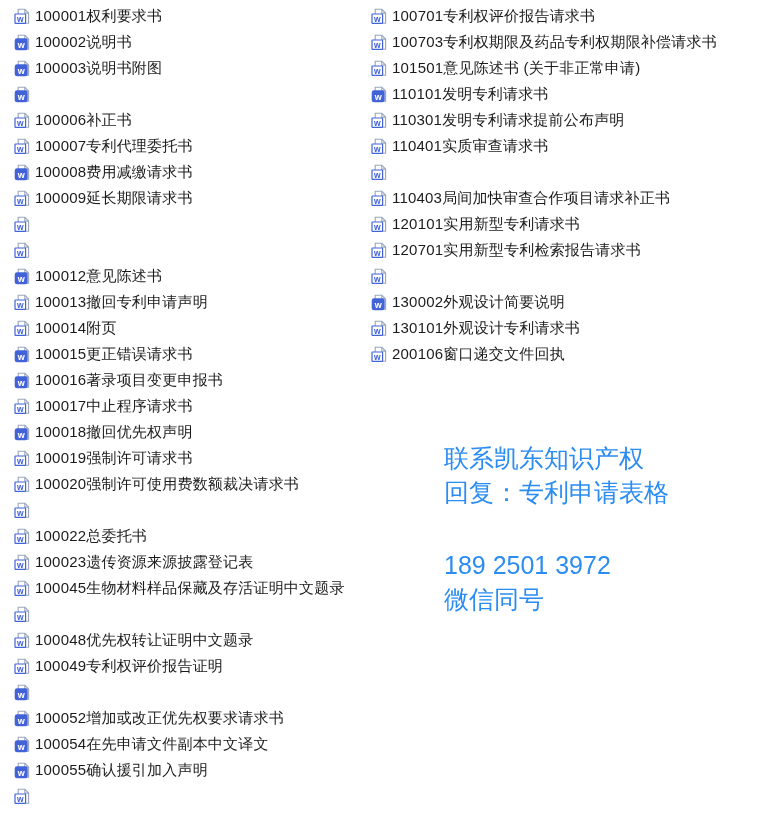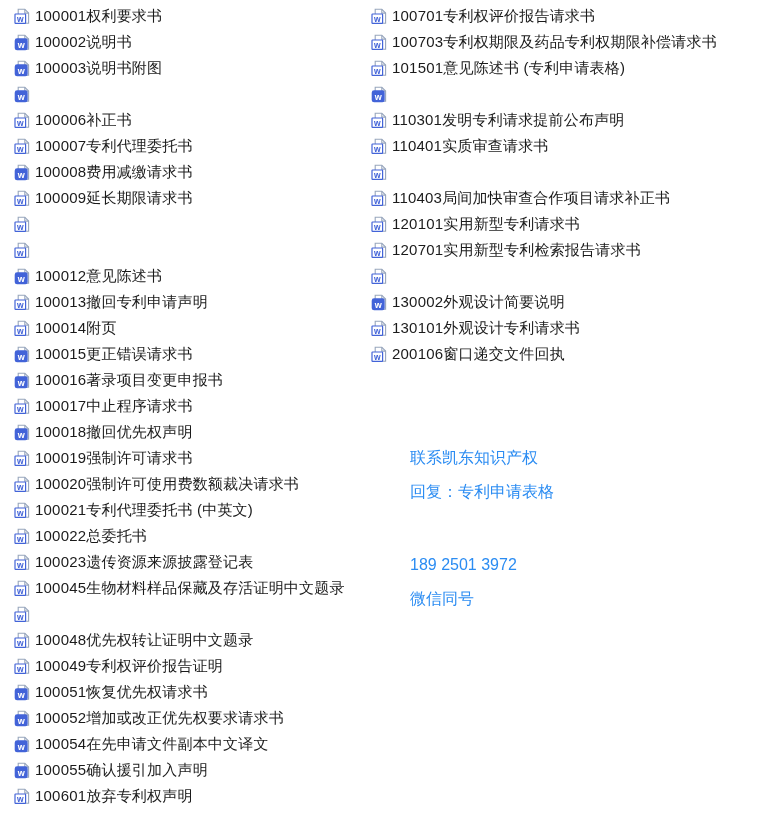--- a/index.html
+++ b/index.html
@@ -25,22 +25,22 @@
   .file-icon{
     width:17px;height:17px;flex:0 0 17px;margin-right:4px;
     display:inline-flex;align-items:center;justify-content:center;
   }
   .file-icon svg{display:block;}
   .file-label{
     font-size:15px;color:var(--text-black);line-height:26px;
     letter-spacing:0.2px;
   }
   .contact{
-    position:absolute;left:410px;top:441px;
-    font-size:16px;line-height:34px;color:var(--contact-blue);
+    position:absolute;left:444px;top:441px;
+    font-size:25px;line-height:34px;color:var(--contact-blue);
     white-space:nowrap;
   }
   .contact-spacer{height:39px;}
 </style>
 </head>
 <body>
 
 <div class="file-list" id="col-left">
   <div class="file-item">
     <span class="file-icon">
@@ -269,21 +269,20 @@
 
   <div class="file-item">
     <span class="file-icon">
         <svg viewBox="0 0 17 17" width="17" height="17">
           <path d="M4.2 1.3 h6.6 l3.8 3.8 v10.2 h-10.4 z" fill="#fff" stroke="var(--icon-gray)" stroke-width="1.1"></path>
           <path d="M10.8 1.3 v3.8 h3.8" fill="none" stroke="var(--icon-gray)" stroke-width="1.1"></path>
           <rect x="1" y="6" width="10.6" height="9.4" rx="0.6" fill="#fff" stroke="var(--icon-blue)" stroke-width="1.2"></rect>
           <text x="6.35" y="13.7" text-anchor="middle" font-size="8.5" font-weight="700" fill="var(--icon-blue)" font-family="Liberation Sans, sans-serif">w</text>
         </svg>
       </span>
-    <span class="file-label">100021专利代理委托书 (中英文)</span>
   </div>
 
   <div class="file-item">
     <span class="file-icon">
         <svg viewBox="0 0 17 17" width="17" height="17">
           <path d="M4.2 1.3 h6.6 l3.8 3.8 v10.2 h-10.4 z" fill="#fff" stroke="var(--icon-gray)" stroke-width="1.1"></path>
           <path d="M10.8 1.3 v3.8 h3.8" fill="none" stroke="var(--icon-gray)" stroke-width="1.1"></path>
           <rect x="1" y="6" width="10.6" height="9.4" rx="0.6" fill="#fff" stroke="var(--icon-blue)" stroke-width="1.2"></rect>
           <text x="6.35" y="13.7" text-anchor="middle" font-size="8.5" font-weight="700" fill="var(--icon-blue)" font-family="Liberation Sans, sans-serif">w</text>
         </svg>
@@ -352,21 +351,20 @@
 
   <div class="file-item">
     <span class="file-icon">
         <svg viewBox="0 0 17 17" width="17" height="17">
           <path d="M4.2 1.3 h6.6 l3.8 3.8 v10.2 h-10.4 z" fill="#fff" stroke="var(--icon-gray)" stroke-width="1.1"></path>
           <path d="M10.8 1.3 v3.8 h3.8" fill="none" stroke="var(--icon-gray)" stroke-width="1.1"></path>
           <rect x="0.7" y="4.3" width="13" height="12" rx="2.4" fill="var(--icon-blue)"></rect>
           <text x="7.2" y="13.5" text-anchor="middle" font-size="9" font-weight="700" fill="#fff" font-family="Liberation Sans, sans-serif">w</text>
         </svg>
       </span>
-    <span class="file-label">100051恢复优先权请求书</span>
   </div>
 
   <div class="file-item">
     <span class="file-icon">
         <svg viewBox="0 0 17 17" width="17" height="17">
           <path d="M4.2 1.3 h6.6 l3.8 3.8 v10.2 h-10.4 z" fill="#fff" stroke="var(--icon-gray)" stroke-width="1.1"></path>
           <path d="M10.8 1.3 v3.8 h3.8" fill="none" stroke="var(--icon-gray)" stroke-width="1.1"></path>
           <rect x="0.7" y="4.3" width="13" height="12" rx="2.4" fill="var(--icon-blue)"></rect>
           <text x="7.2" y="13.5" text-anchor="middle" font-size="9" font-weight="700" fill="#fff" font-family="Liberation Sans, sans-serif">w</text>
         </svg>
@@ -400,21 +398,20 @@
 
   <div class="file-item">
     <span class="file-icon">
         <svg viewBox="0 0 17 17" width="17" height="17">
           <path d="M4.2 1.3 h6.6 l3.8 3.8 v10.2 h-10.4 z" fill="#fff" stroke="var(--icon-gray)" stroke-width="1.1"></path>
           <path d="M10.8 1.3 v3.8 h3.8" fill="none" stroke="var(--icon-gray)" stroke-width="1.1"></path>
           <rect x="1" y="6" width="10.6" height="9.4" rx="0.6" fill="#fff" stroke="var(--icon-blue)" stroke-width="1.2"></rect>
           <text x="6.35" y="13.7" text-anchor="middle" font-size="8.5" font-weight="700" fill="var(--icon-blue)" font-family="Liberation Sans, sans-serif">w</text>
         </svg>
       </span>
-    <span class="file-label">100601放弃专利权声明</span>
   </div>
 </div>
 <div class="file-list" id="col-right">
   <div class="file-item">
     <span class="file-icon">
         <svg viewBox="0 0 17 17" width="17" height="17">
           <path d="M4.2 1.3 h6.6 l3.8 3.8 v10.2 h-10.4 z" fill="#fff" stroke="var(--icon-gray)" stroke-width="1.1"></path>
           <path d="M10.8 1.3 v3.8 h3.8" fill="none" stroke="var(--icon-gray)" stroke-width="1.1"></path>
           <rect x="1" y="6" width="10.6" height="9.4" rx="0.6" fill="#fff" stroke="var(--icon-blue)" stroke-width="1.2"></rect>
           <text x="6.35" y="13.7" text-anchor="middle" font-size="8.5" font-weight="700" fill="var(--icon-blue)" font-family="Liberation Sans, sans-serif">w</text>
@@ -437,32 +434,33 @@
 
   <div class="file-item">
     <span class="file-icon">
         <svg viewBox="0 0 17 17" width="17" height="17">
           <path d="M4.2 1.3 h6.6 l3.8 3.8 v10.2 h-10.4 z" fill="#fff" stroke="var(--icon-gray)" stroke-width="1.1"></path>
           <path d="M10.8 1.3 v3.8 h3.8" fill="none" stroke="var(--icon-gray)" stroke-width="1.1"></path>
           <rect x="1" y="6" width="10.6" height="9.4" rx="0.6" fill="#fff" stroke="var(--icon-blue)" stroke-width="1.2"></rect>
           <text x="6.35" y="13.7" text-anchor="middle" font-size="8.5" font-weight="700" fill="var(--icon-blue)" font-family="Liberation Sans, sans-serif">w</text>
         </svg>
       </span>
-    <span class="file-label">101501意见陈述书 (专利申请表格)</span>
-  </div>
-
-  <div class="file-item">
-    <span class="file-icon">
-        <svg viewBox="0 0 17 17" width="17" height="17">
-          <path d="M4.2 1.3 h6.6 l3.8 3.8 v10.2 h-10.4 z" fill="#fff" stroke="var(--icon-gray)" stroke-width="1.1"></path>
-          <path d="M10.8 1.3 v3.8 h3.8" fill="none" stroke="var(--icon-gray)" stroke-width="1.1"></path>
-          <rect x="0.7" y="4.3" width="13" height="12" rx="2.4" fill="var(--icon-blue)"></rect>
-          <text x="7.2" y="13.5" text-anchor="middle" font-size="9" font-weight="700" fill="#fff" font-family="Liberation Sans, sans-serif">w</text>
-        </svg>
-      </span>
+    <span class="file-label">101501意见陈述书 (关于非正常申请)</span>
+  </div>
+
+  <div class="file-item">
+    <span class="file-icon">
+        <svg viewBox="0 0 17 17" width="17" height="17">
+          <path d="M4.2 1.3 h6.6 l3.8 3.8 v10.2 h-10.4 z" fill="#fff" stroke="var(--icon-gray)" stroke-width="1.1"></path>
+          <path d="M10.8 1.3 v3.8 h3.8" fill="none" stroke="var(--icon-gray)" stroke-width="1.1"></path>
+          <rect x="0.7" y="4.3" width="13" height="12" rx="2.4" fill="var(--icon-blue)"></rect>
+          <text x="7.2" y="13.5" text-anchor="middle" font-size="9" font-weight="700" fill="#fff" font-family="Liberation Sans, sans-serif">w</text>
+        </svg>
+      </span>
+    <span class="file-label">110101发明专利请求书</span>
   </div>
 
   <div class="file-item">
     <span class="file-icon">
         <svg viewBox="0 0 17 17" width="17" height="17">
           <path d="M4.2 1.3 h6.6 l3.8 3.8 v10.2 h-10.4 z" fill="#fff" stroke="var(--icon-gray)" stroke-width="1.1"></path>
           <path d="M10.8 1.3 v3.8 h3.8" fill="none" stroke="var(--icon-gray)" stroke-width="1.1"></path>
           <rect x="1" y="6" width="10.6" height="9.4" rx="0.6" fill="#fff" stroke="var(--icon-blue)" stroke-width="1.2"></rect>
           <text x="6.35" y="13.7" text-anchor="middle" font-size="8.5" font-weight="700" fill="var(--icon-blue)" font-family="Liberation Sans, sans-serif">w</text>
         </svg>

